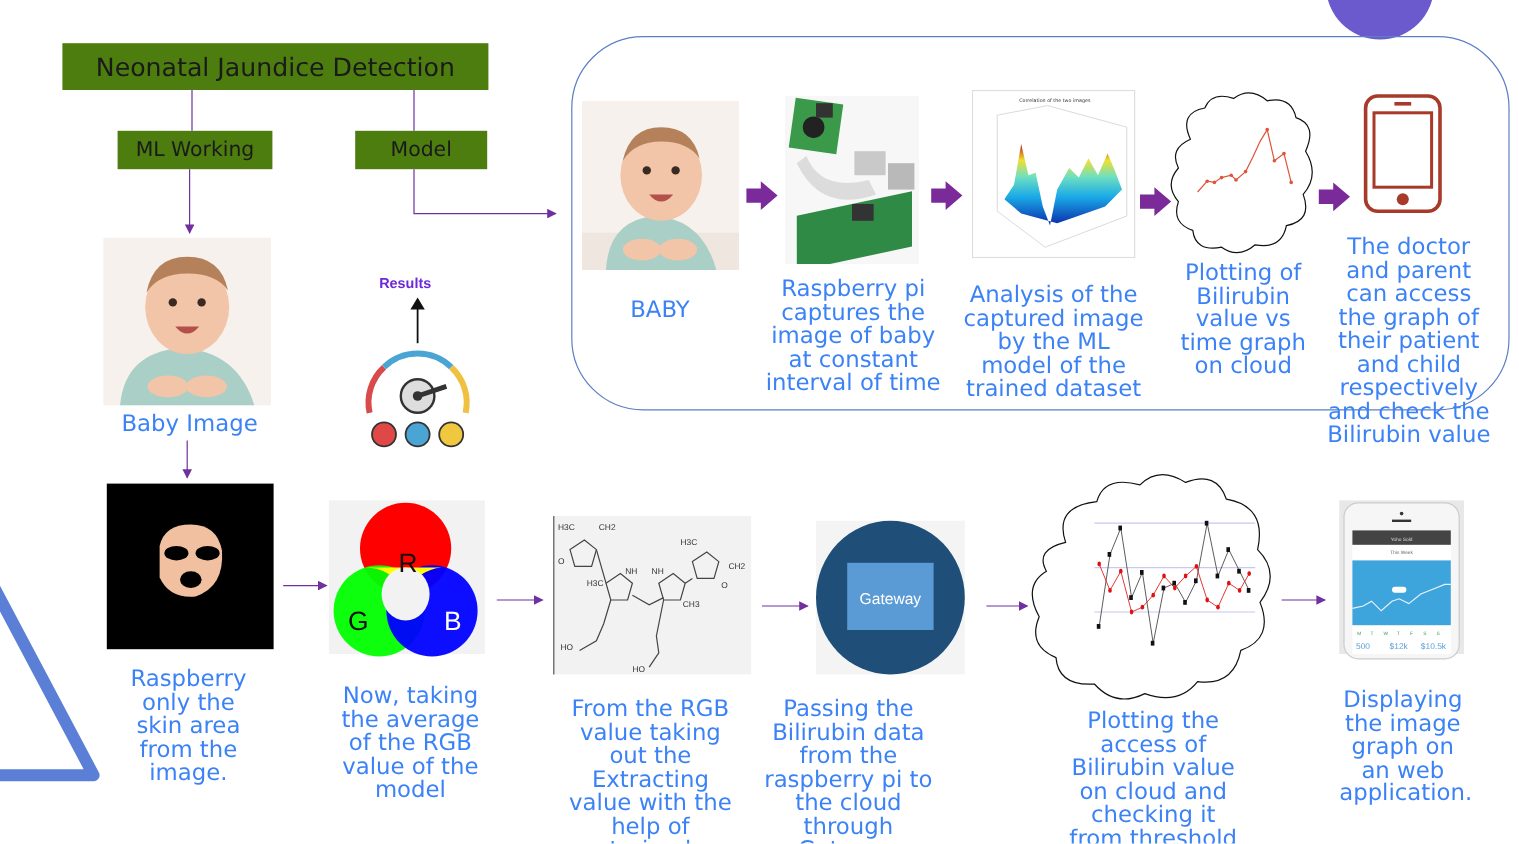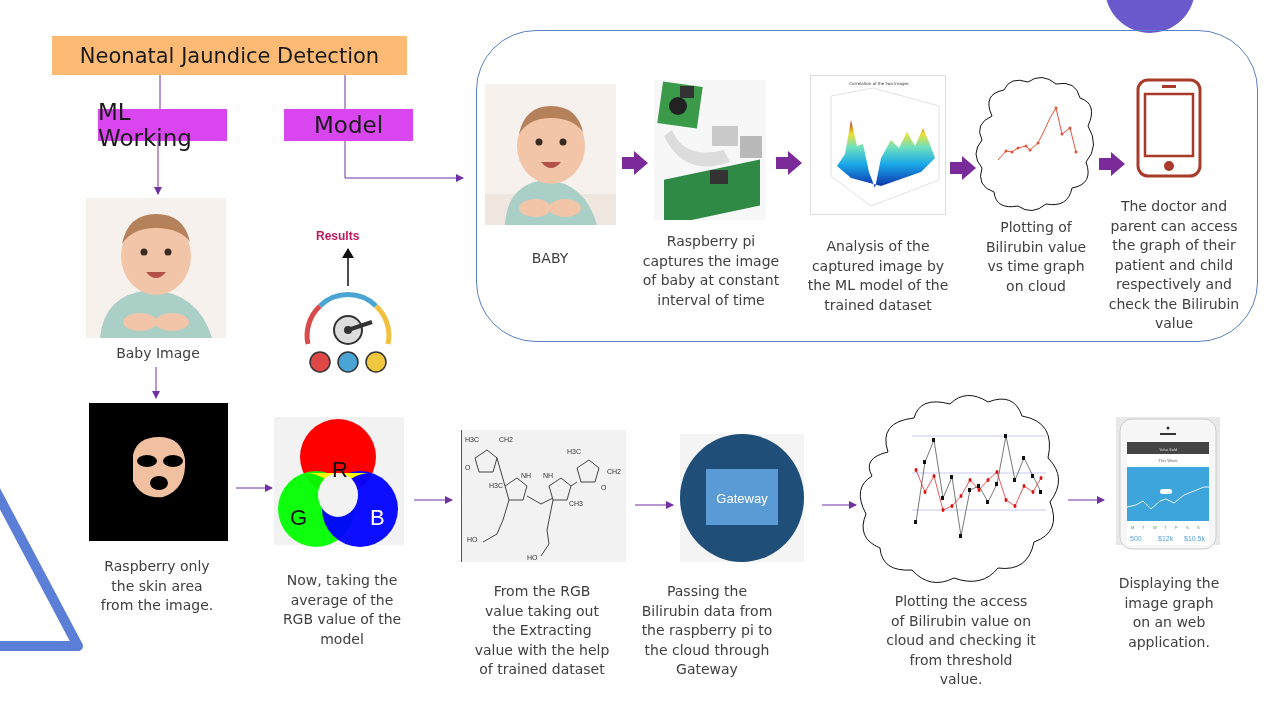--- a/index.html
+++ b/index.html
@@ -1,42 +1,42 @@
 <!DOCTYPE html>
 <html><head>
 <meta charset="utf-8">
 <style>
   * { box-sizing: border-box; margin: 0; padding: 0; }
   html, body { width: 1266px; height: 703px; background: #ffffff; overflow: hidden; }
   body { position: relative; font-family: "DejaVu Sans", sans-serif; color: #1a1a1a; }
   .abs { position: absolute; }
-  .caption { position: absolute; text-align: center; font-size: 14px; line-height: 19.5px; color: #404040; font-family: "DejaVu Sans", sans-serif; }
-  .title-box { background: #fdba74; color: #1a1a1a; font-size: 21px; display: flex; align-items: center; justify-content: center; }
-  .green-box { background: #d946ef; color: #1a1a1a; font-size: 23px; display: flex; align-items: center; justify-content: center; }
+  .caption { position: absolute; text-align: center; font-size: 19px; line-height: 19.5px; color: #3b82f6; font-family: "DejaVu Sans", sans-serif; }
+  .title-box { background: #4d7c0f; color: #1a1a1a; font-size: 21px; display: flex; align-items: center; justify-content: center; }
+  .green-box { background: #4d7c0f; color: #1a1a1a; font-size: 17px; display: flex; align-items: center; justify-content: center; }
   .rounded-panel { border: 1.3px solid #5b7fc4; border-radius: 60px; }
   .img-frame { overflow: hidden; }
   svg { overflow: visible; }
 </style>
 </head>
 <body>
 
 <svg class="abs" style="left:1104px;top:-40px" width="92" height="72">
   <circle cx="46" cy="28" r="45" fill="#6a5acd"></circle>
 </svg>
 <svg class="abs" style="left:-10px;top:470px" width="110" height="190">
   <path d="M0,10 L88,176 L0,176" fill="none" stroke="#5b7fd6" stroke-width="10" stroke-linejoin="round"></path>
 </svg>
 
 <div class="abs title-box" style="left:52px;top:36px;width:355px;height:39px">
   <span>Neonatal Jaundice Detection</span>
 </div>
 <div class="abs green-box" style="left:98px;top:109px;width:129px;height:32px">
   <span>ML Working</span>
 </div>
-<div class="abs green-box" style="left:284px;top:109px;width:129px;height:32px">
+<div class="abs green-box" style="left:296px;top:109px;width:110px;height:32px">
   <span>Model</span>
 </div>
 
 <svg class="abs" style="left:0;top:0" width="1266" height="703">
   <defs>
     <marker id="ah" markerWidth="8" markerHeight="8" refX="7" refY="4" orient="auto">
       <path d="M0,0 L8,4 L0,8 z" fill="#7030a0"></path>
     </marker>
   </defs>
   <line x1="160" y1="75" x2="160" y2="109" stroke="#7030a0" stroke-width="1"></line>
@@ -154,21 +154,21 @@
     <path d="M36,46 Q42,16 70,16 Q98,16 104,44 Q94,30 70,30 Q46,30 36,46Z" fill="#b5815a"></path>
     <circle cx="58" cy="54" r="3.5" fill="#3a2a22"></circle>
     <circle cx="82" cy="54" r="3.5" fill="#3a2a22"></circle>
     <path d="M60,74 Q70,86 80,74 Z" fill="#b4504a"></path>
     <ellipse cx="54" cy="124" rx="17" ry="9" fill="#f2c4a8"></ellipse>
     <ellipse cx="86" cy="124" rx="17" ry="9" fill="#f2c4a8"></ellipse>
   </svg>
 </div>
 <div class="caption" style="left:96px;top:344px;width:124px">Baby Image</div>
 
-<div class="abs" style="left:316px;top:229px;font-family:'Liberation Sans',sans-serif;font-weight:bold;font-size:12px;color:#be185d">Results</div>
+<div class="abs" style="left:316px;top:229px;font-family:'Liberation Sans',sans-serif;font-weight:bold;font-size:12px;color:#6d28d9">Results</div>
 <svg class="abs" style="left:290px;top:244px" width="120" height="134">
   <line x1="58" y1="42" x2="58" y2="8" stroke="#111" stroke-width="1.5"></line>
   <path d="M52,14 L58,4 L64,14Z" fill="#111"></path>
   <path d="M18,100 A40,40 0 0 1 30,62" fill="none" stroke="#d94a4a" stroke-width="5"></path>
   <path d="M30,62 A40,40 0 0 1 86,62" fill="none" stroke="#4aa5d4" stroke-width="5"></path>
   <path d="M86,62 A40,40 0 0 1 98,100" fill="none" stroke="#f0c040" stroke-width="5"></path>
   <circle cx="58" cy="86" r="14" fill="#ddd" stroke="#333" stroke-width="2"></circle>
   <line x1="58" y1="86" x2="82" y2="78" stroke="#333" stroke-width="4"></line>
   <circle cx="58" cy="86" r="4" fill="#333"></circle>
   <circle cx="30" cy="118" r="10" fill="#e04848" stroke="#333" stroke-width="1.5"></circle>

